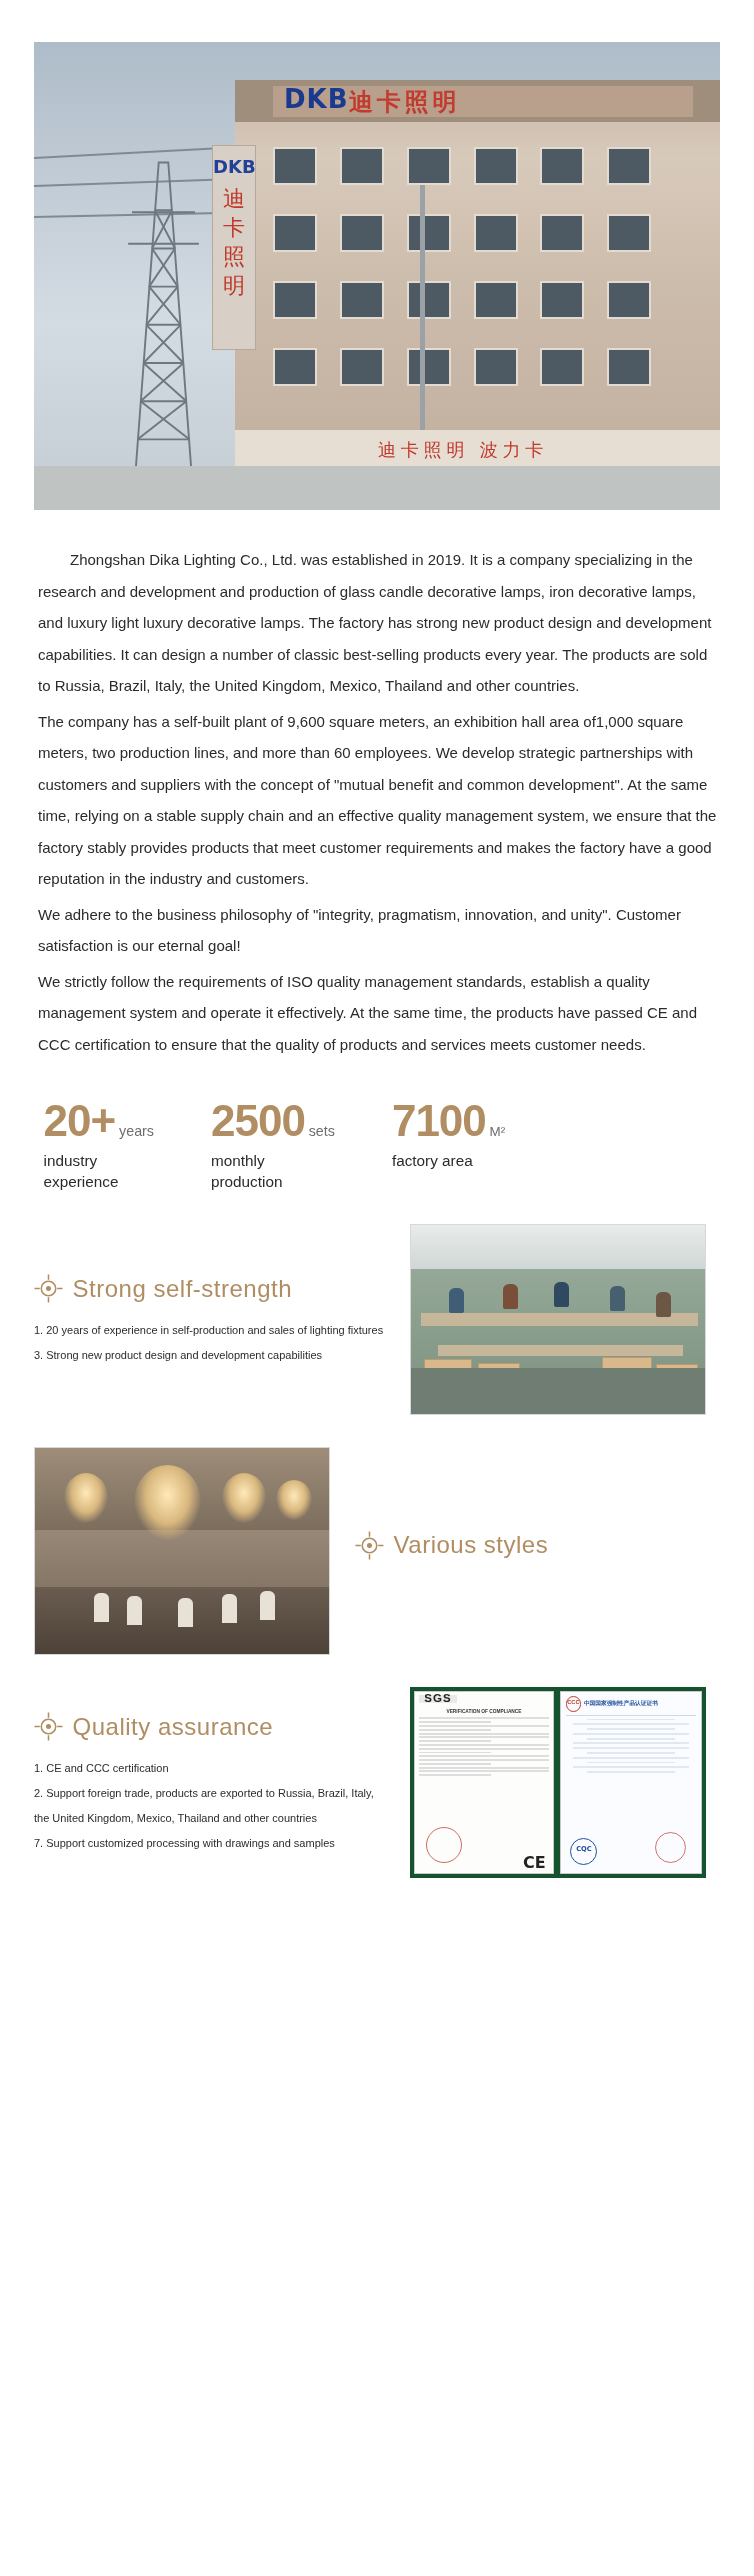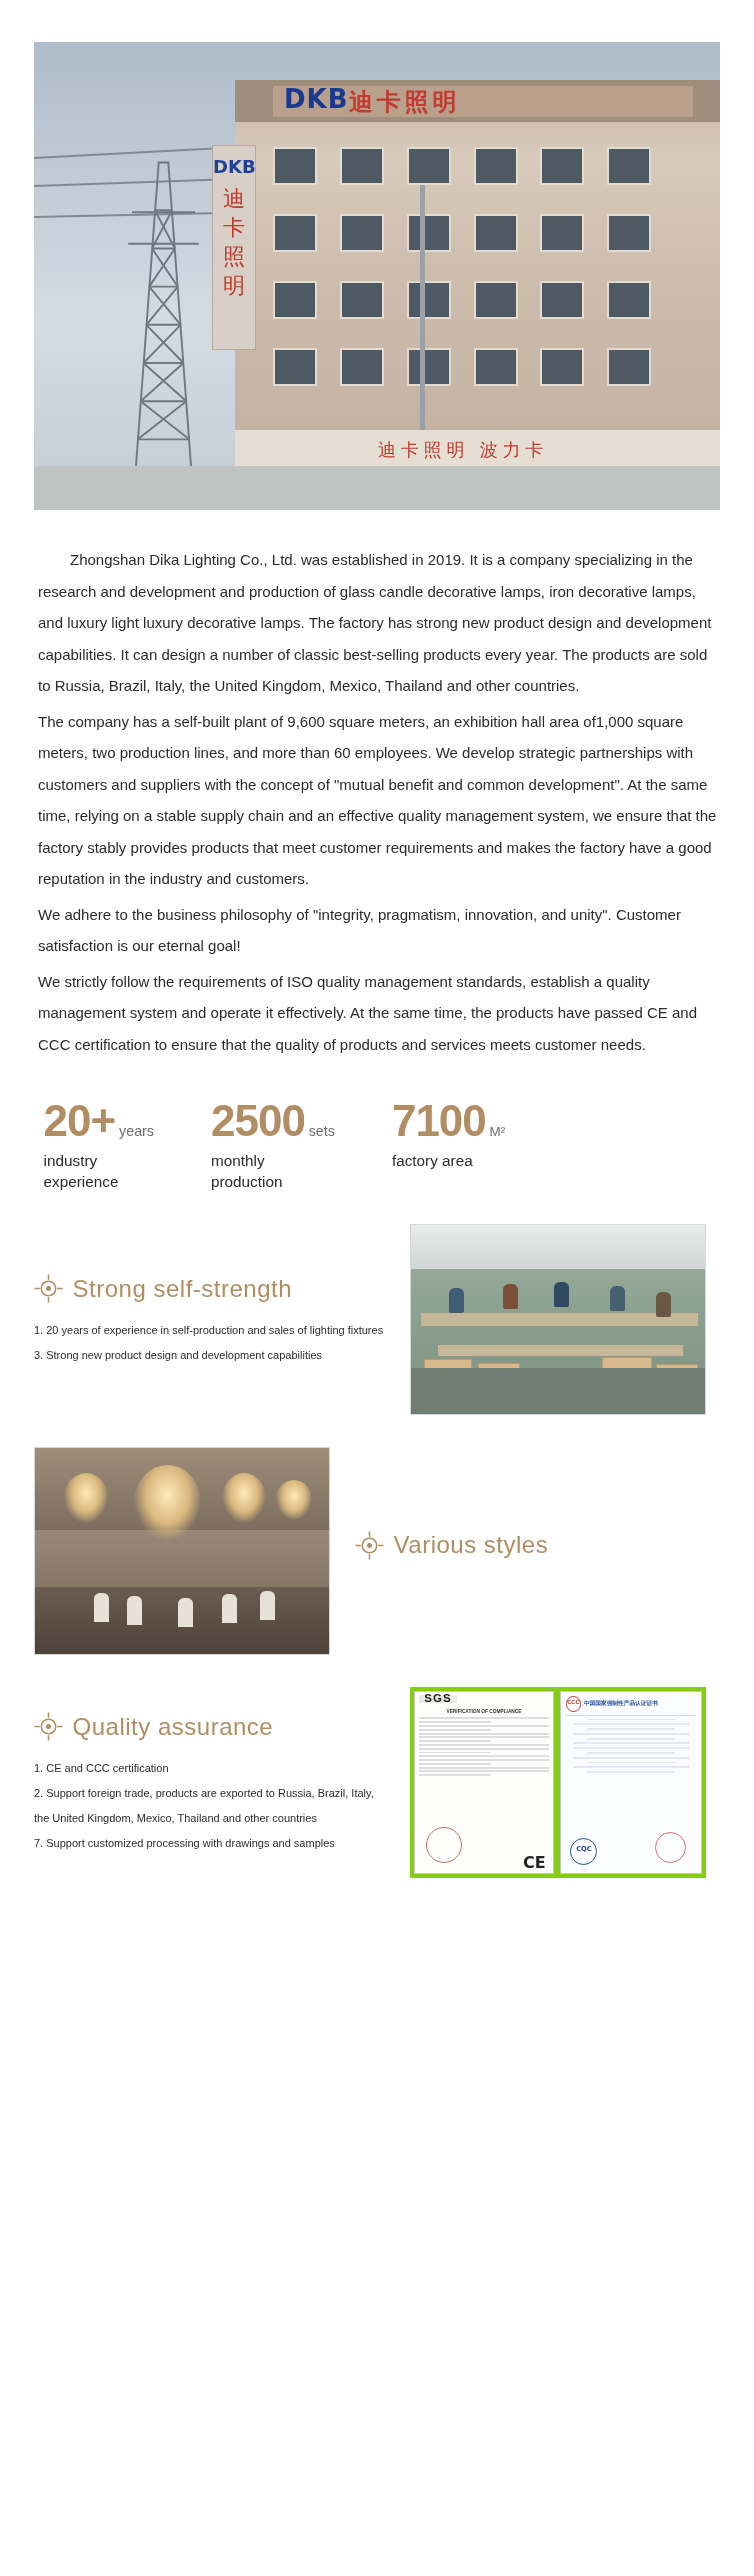--- a/index.html
+++ b/index.html
@@ -319,21 +319,21 @@
     position: absolute;
     width: 15.3px; height: 29px;
     background: #e8e2d6;
     border-radius: 5.7px 5.7px 0 0;
   }
 
   
   .photo-cert {
     width: 296px;
     height: 191px;
-    background: #84cc16;
+    background: #14532d;
     position: relative;
     display: flex;
     gap: 5.7px;
     padding: 3.8px;
     box-sizing: border-box;
   }
   .cert-doc {
     flex: 1;
     border: 1px solid #c9c9c9;
     background: #fdfdfb;

